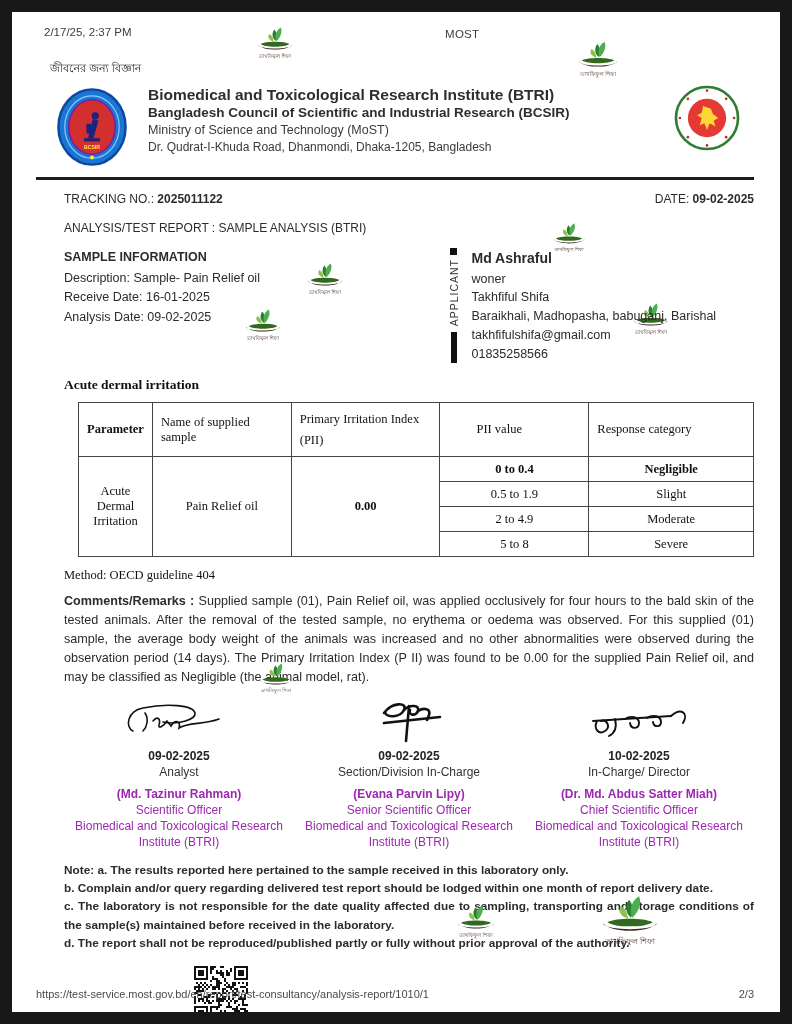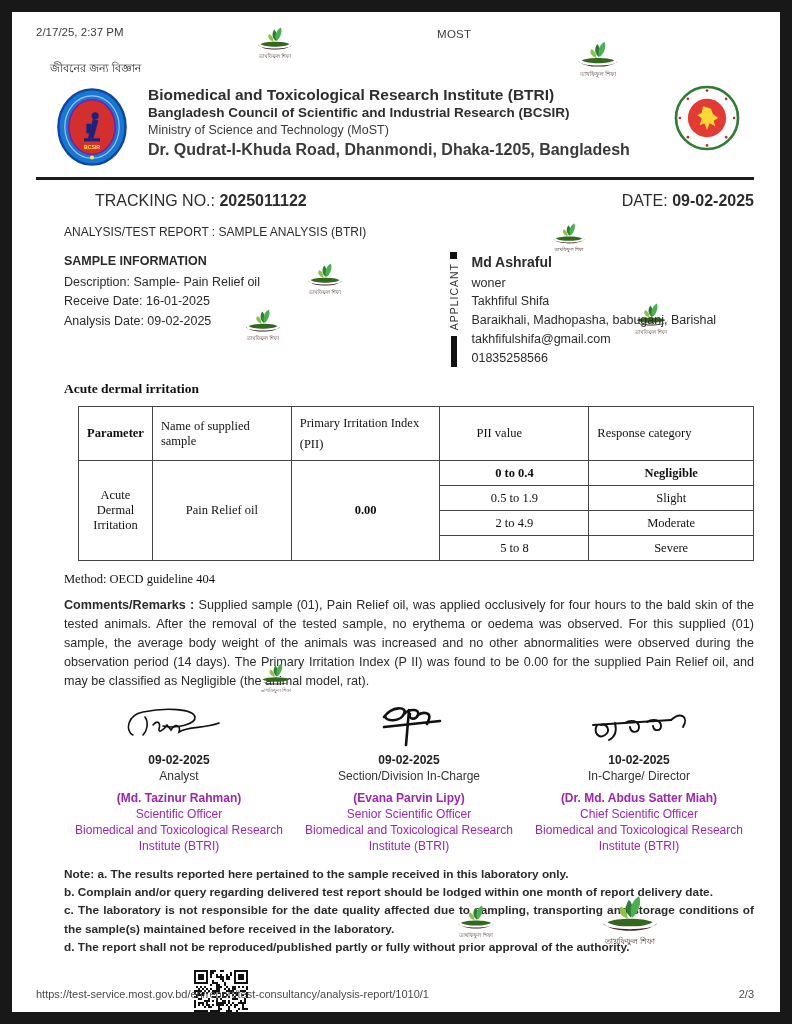--- a/index.html
+++ b/index.html
@@ -2,41 +2,41 @@
 <html><head>
 <meta charset="utf-8">
 <style>
   * { margin:0; padding:0; box-sizing:border-box; }
   html,body { width:792px; height:1024px; }
   body { background:#181818; font-family:"Liberation Sans", sans-serif; color:#2b2b2b; }
   .frame { position:absolute; inset:0; background:#181818; border-radius:10px; }
   .page { position:absolute; left:12px; top:12px; width:768px; height:1000px; background:#ffffff; overflow:hidden; }
 
   
-  .print-meta { position:relative; padding:14px 26px 0 24px; height:46px; font-size:11.5px; color:#3c3c3c; }
+  .print-meta { position:relative; padding:14px 26px 0 24px; height:46px; font-size:11.5px; color:#3c3c3c;margin-left:8px; }
   .pm-title { position:absolute; left:425px; top:16px; letter-spacing:.3px; }
   .wm { position:absolute; display:inline-block; }
   .wm svg { display:block; width:100%; height:auto; }
 
   .motto { margin:2px 26px 0 38px; font-size:11px; font-weight:normal; color:#222; }
 
   .header-row { position:relative; margin:6px 26px 0 42px; height:84px; }
   .bcsir-logo { position:absolute; left:2px; top:2px; width:72px; height:78px; }
   .header-text { position:absolute; left:94px; top:0; }
   .ht-institute { font-size:15.5px; font-weight:bold; color:#2e2e2e; line-height:1.25; }
   .ht-council { font-size:13.5px; font-weight:bold; color:#2e2e2e; line-height:1.3; }
   .ht-ministry { font-size:12.5px; color:#3a3a3a; line-height:1.35; }
-  .ht-address { font-size:16px; color:#3a3a3a; line-height:1.4;font-weight:bold; }
+  .ht-address { font-size:12px; color:#3a3a3a; line-height:1.4; }
   .govt-seal { position:absolute; right:14px; top:0; width:66px; height:66px; }
 
   .rule { margin:8px 26px 0 24px; height:2.5px; background:#1c1c1c; }
 
   .content { margin:0 26px 0 52px; }
 
-  .tracking-row { display:flex; justify-content:space-between; margin-top:12px; font-size:16px; color:#2c2c2c;margin-left:31px; }
+  .tracking-row { display:flex; justify-content:space-between; margin-top:12px; font-size:12px; color:#2c2c2c; }
   .tracking-row b { font-weight:bold; }
   .report-title { margin-top:15px; font-size:12px; font-weight:500; color:#2c2c2c; }
 
   .info-region { position:relative; display:flex; margin-top:13px; min-height:108px; }
   .sample-info { width:55%; font-size:12.5px; line-height:1.55; }
   .si-heading { font-weight:bold; font-size:12.5px; margin-bottom:2px; }
   .applicant { width:45%; display:flex; }
   .app-rail { display:flex; flex-direction:column; align-items:center; width:20px; margin-right:8px; }
   .app-sq { width:7px; height:7px; background:#111; margin-bottom:4px; }
   .app-vert { writing-mode:vertical-rl; transform:rotate(180deg); font-size:10.5px; letter-spacing:1px; color:#333; }

